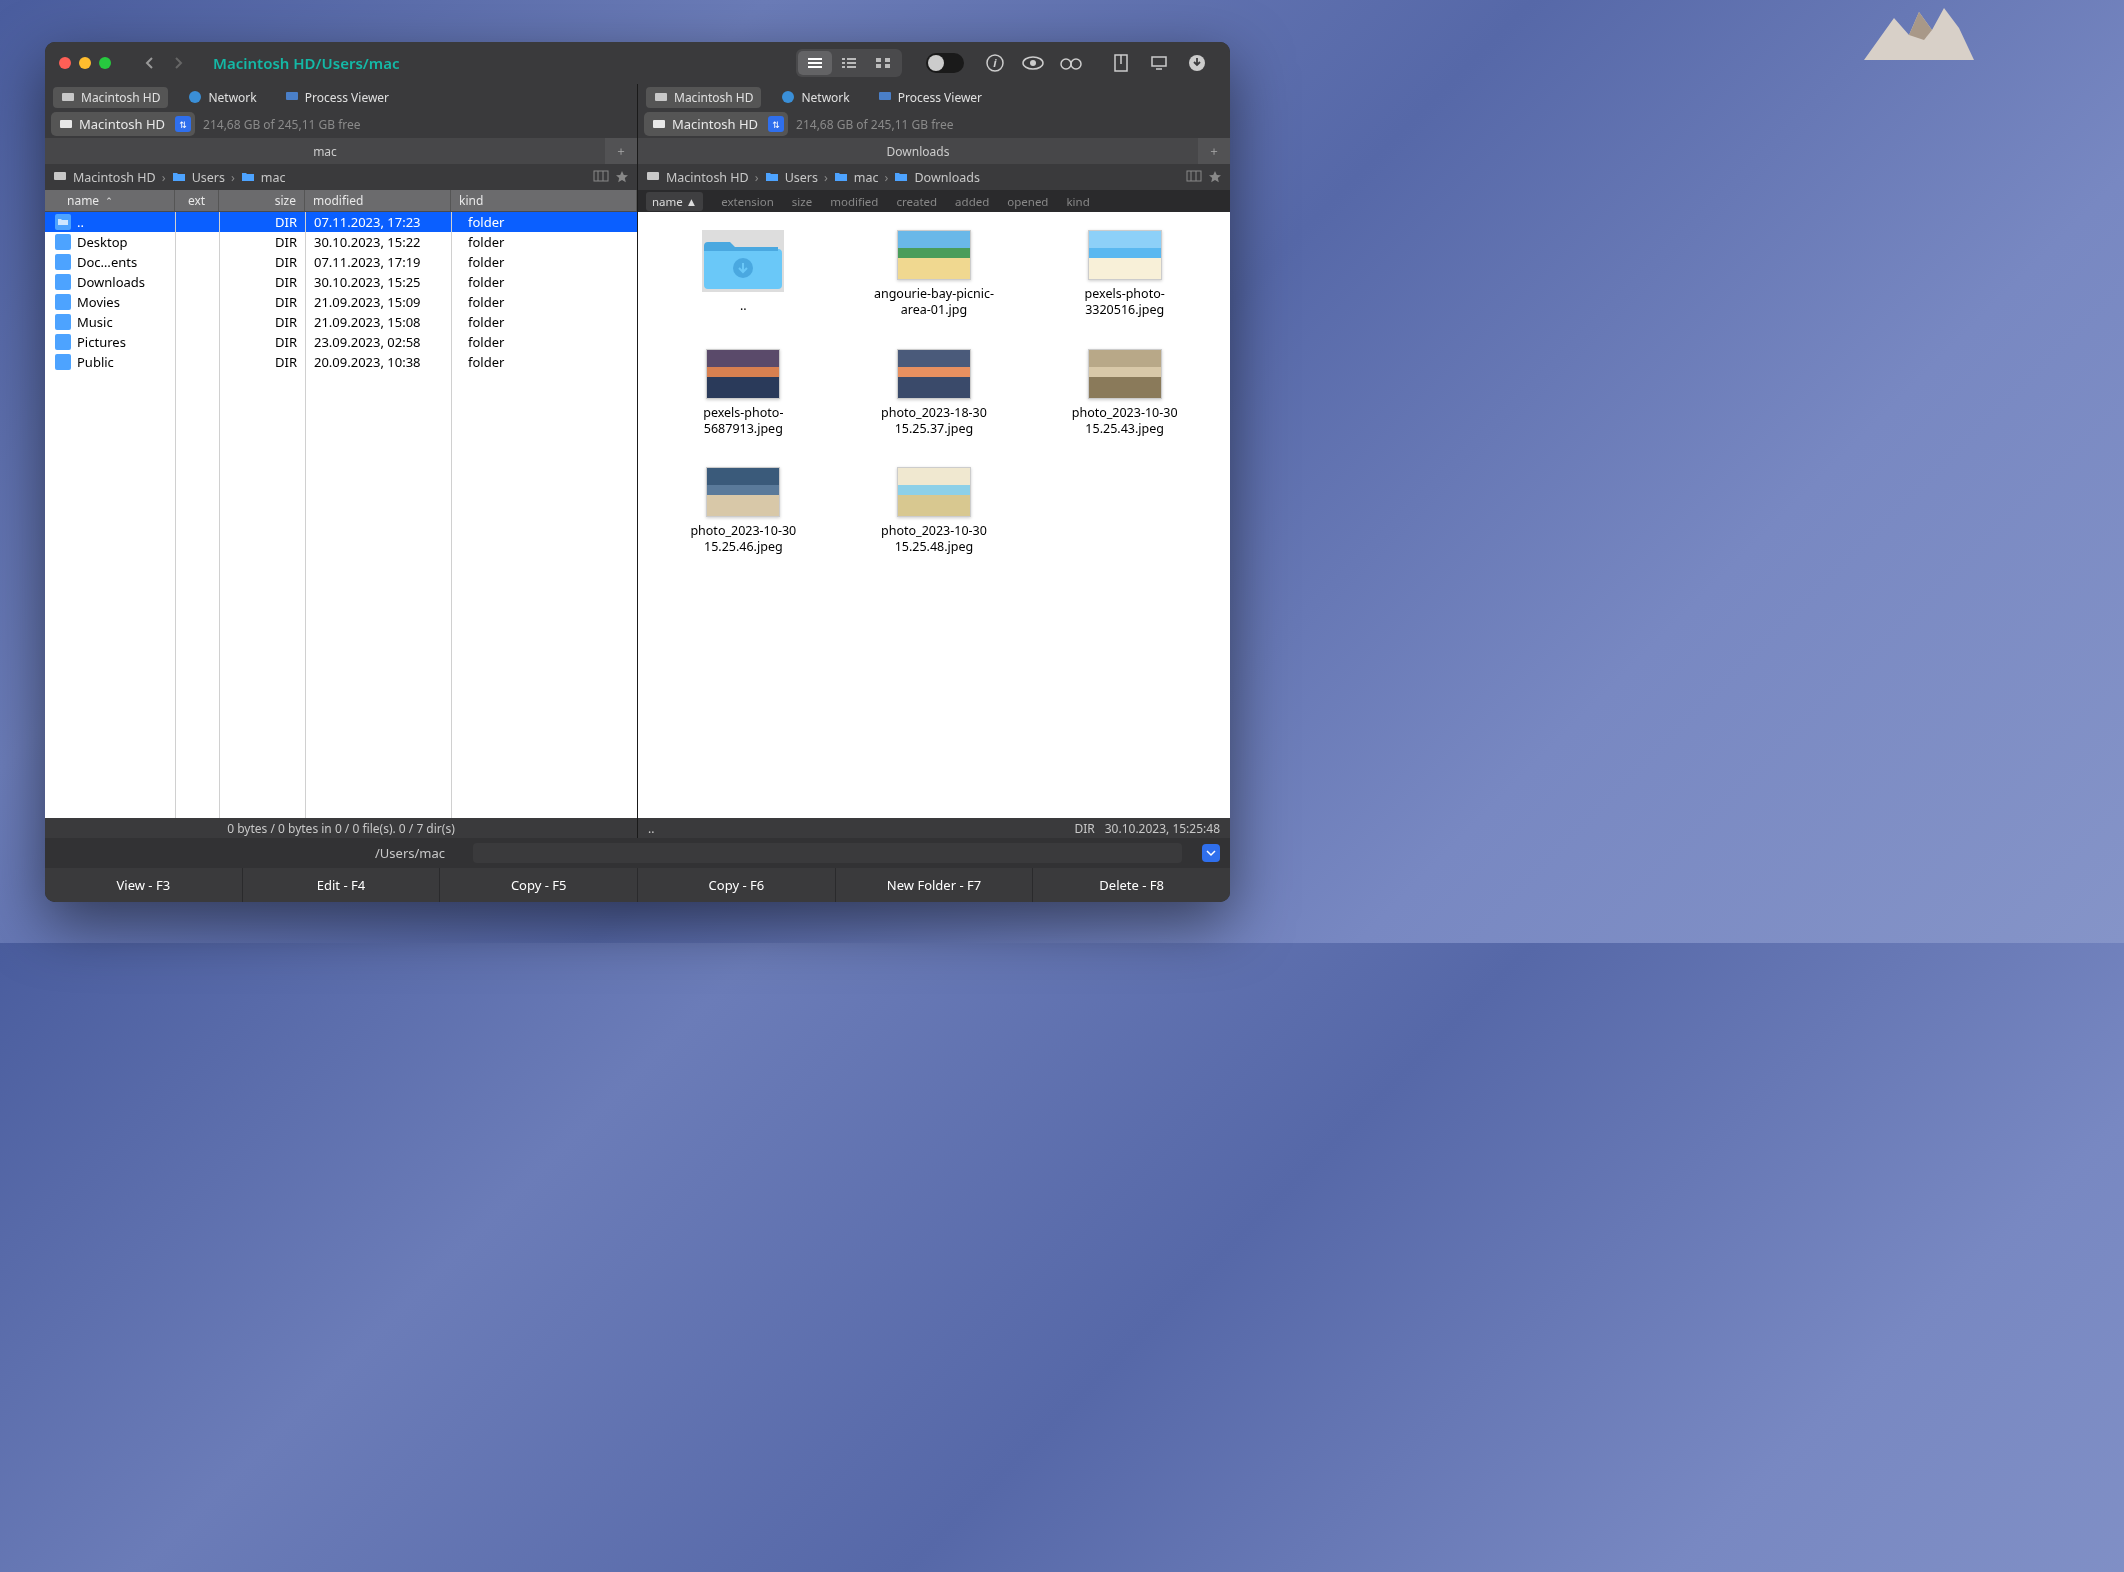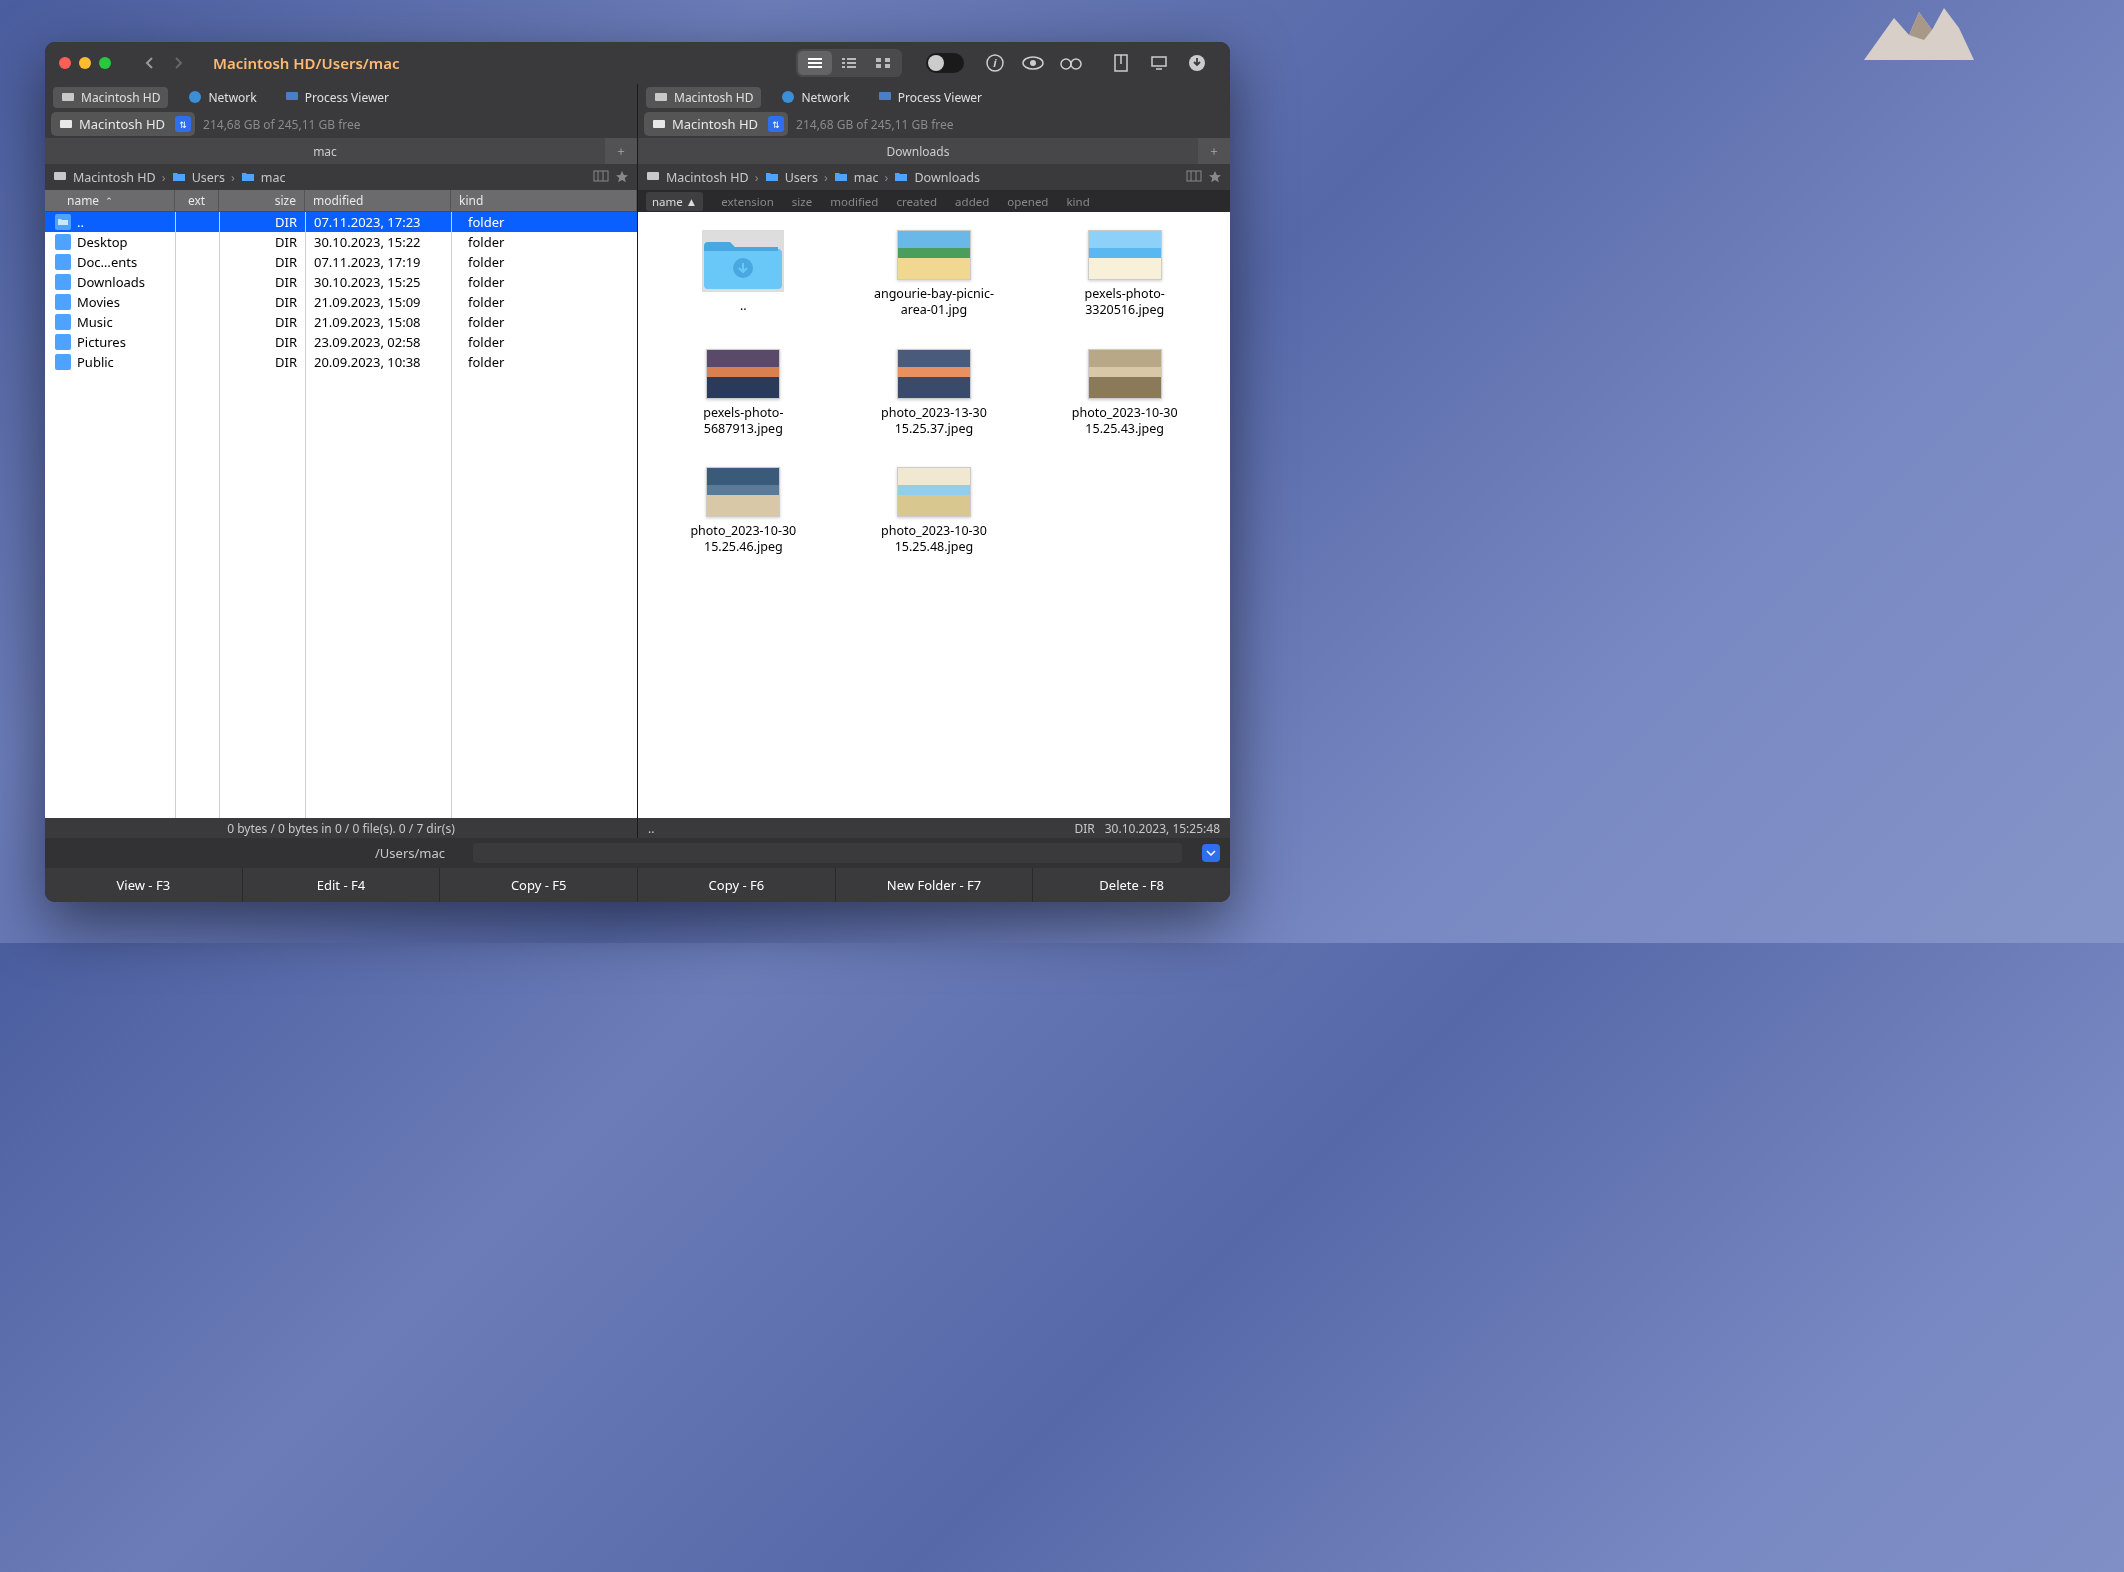--- a/index.html
+++ b/index.html
@@ -35,21 +35,21 @@
     padding: 0 14px;
     gap: 8px;
   }
   .traffic { display: flex; gap: 8px; margin-right: 18px; }
   .tl { width: 12px; height: 12px; border-radius: 50%; }
   .tl.red { background: #ff5f56; }
   .tl.yellow { background: #ffbd2e; }
   .tl.green { background: #27c93f; }
   .nav-arrows { display:flex; gap:2px; margin-right:14px;}
   .nav-btn { width:26px; height:24px; display:flex; align-items:center; justify-content:center; color:#888; border-radius:4px;}
-  .title-path { color:#fdba74; font-weight:600; font-size:15px; }
+  .title-path { color:#14b8a6; font-weight:600; font-size:15px; }
   .tb-right { margin-left:auto; display:flex; align-items:center; gap:0; }
   .tb-group { display:flex; background:#4a4a4c; border-radius:6px; padding:2px; margin-right:20px;}
   .tb-group .vbtn { width:34px; height:24px; display:flex; align-items:center; justify-content:center; color:#ccc;}
   .tb-group .vbtn.active { background:#636365; border-radius:5px; }
   .tb-icon { width:38px; height:28px; display:flex; align-items:center; justify-content:center; color:#ccc; }
   .toggle-sw { width:38px; height:20px; background:#1a1a1a; border-radius:10px; position:relative; margin:0 12px 0 4px;}
   .toggle-sw::after { content:''; position:absolute; width:16px; height:16px; background:#ccc; border-radius:50%; top:2px; left:2px;}
   
   .panels { flex:1; display:flex; min-height:0;}
   .panel { flex:1; display:flex; flex-direction:column; min-height:0; position:relative;}
@@ -571,21 +571,21 @@
             <div class="grid-label">pexels-photo-5687913.jpeg</div>
           </div>
           <div class="grid-item">
             <div class="thumb">
       <svg width="74" height="50">
                 <rect width="74" height="25" fill="#4a5a7a"></rect>
                 <rect y="25" width="74" height="25" fill="#3a4a6a"></rect>
                 <rect y="18" width="74" height="10" fill="#e89060"></rect>
               </svg>
             </div>
-            <div class="grid-label">photo_2023-13-30 15.25.37.jpeg</div>
+            <div class="grid-label">photo_2023-18-30 15.25.37.jpeg</div>
           </div>
           <div class="grid-item">
             <div class="thumb">
       <svg width="74" height="50">
                 <rect width="74" height="25" fill="#b8a888"></rect>
                 <rect y="25" width="74" height="25" fill="#8a7a5a"></rect>
                 <rect y="18" width="74" height="10" fill="#d8c8a8"></rect>
               </svg>
             </div>
             <div class="grid-label">photo_2023-10-30 15.25.43.jpeg</div>

